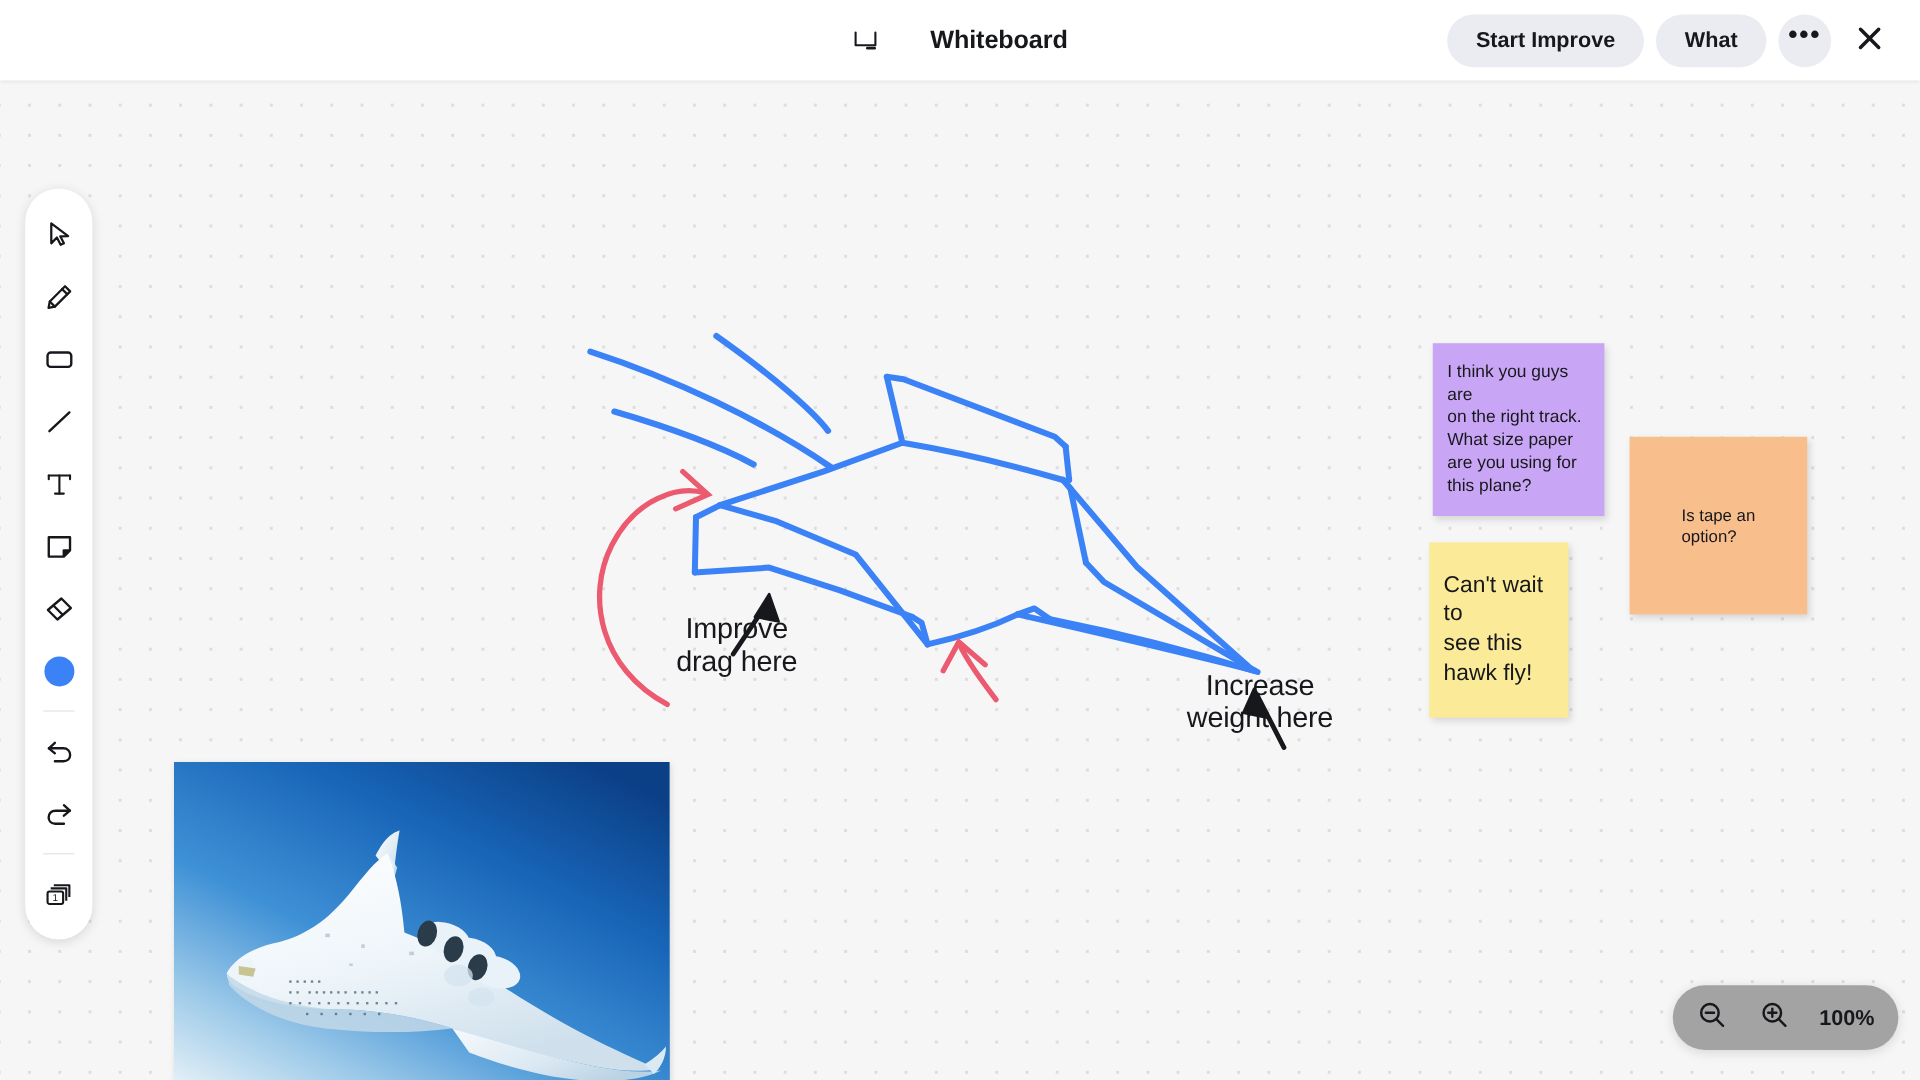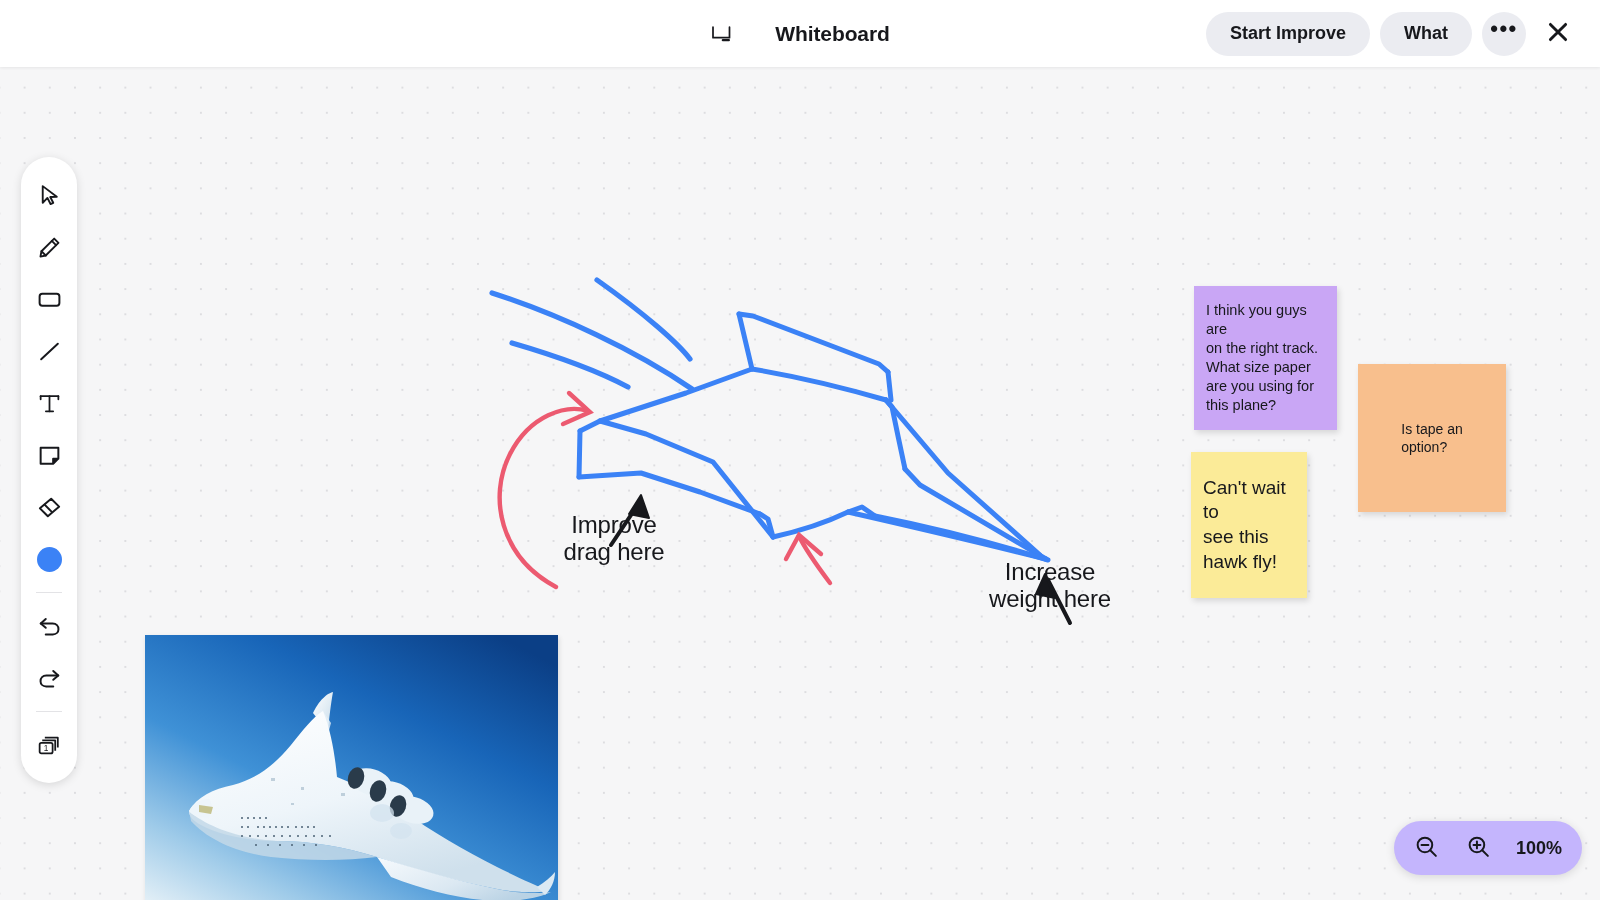--- a/index.html
+++ b/index.html
@@ -215,21 +215,21 @@
     width: 25px; height: 25px;
     border-radius: 50%;
     background: #3b82f6;
   }
 
   
   .zoom-bar {
     position: absolute;
     right: 18px; bottom: 25px;
     height: 54px;
-    background: #c4b5fd;
+    background: #a3a3a3;
     border-radius: 28px;
     box-shadow: 0 2px 10px rgba(0,0,0,0.13);
     display: flex;
     align-items: center;
     padding: 0 20px 0 14px;
     gap: 14px;
     z-index: 30;
     justify-content: flex-end;
   }
   .zoom-btn {

